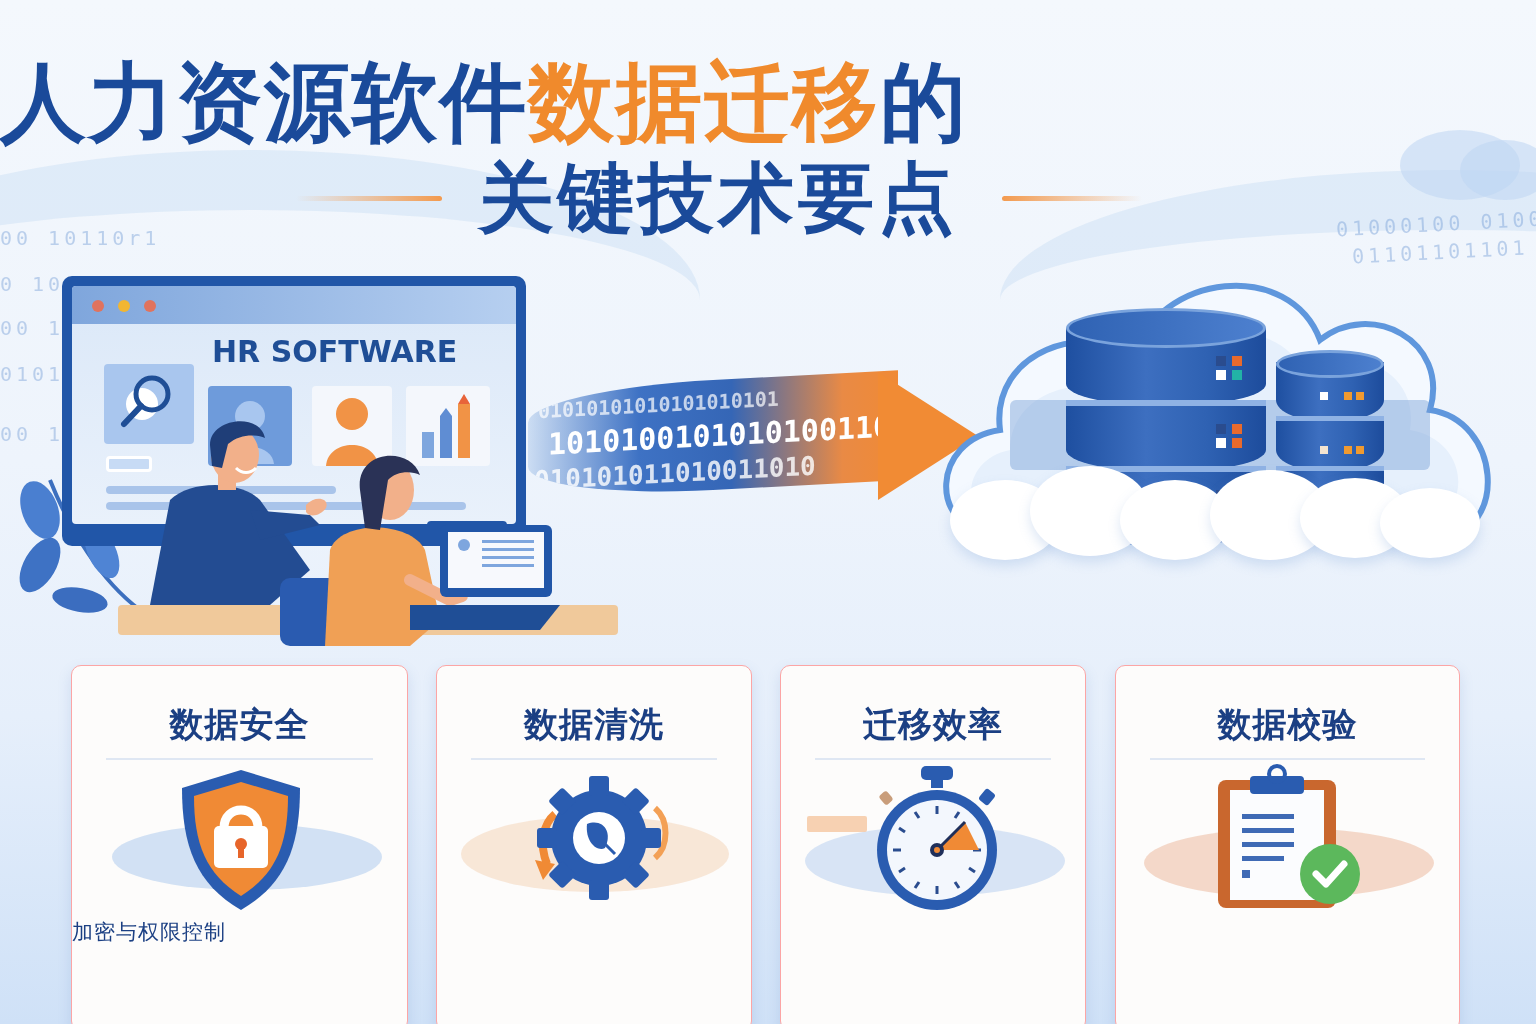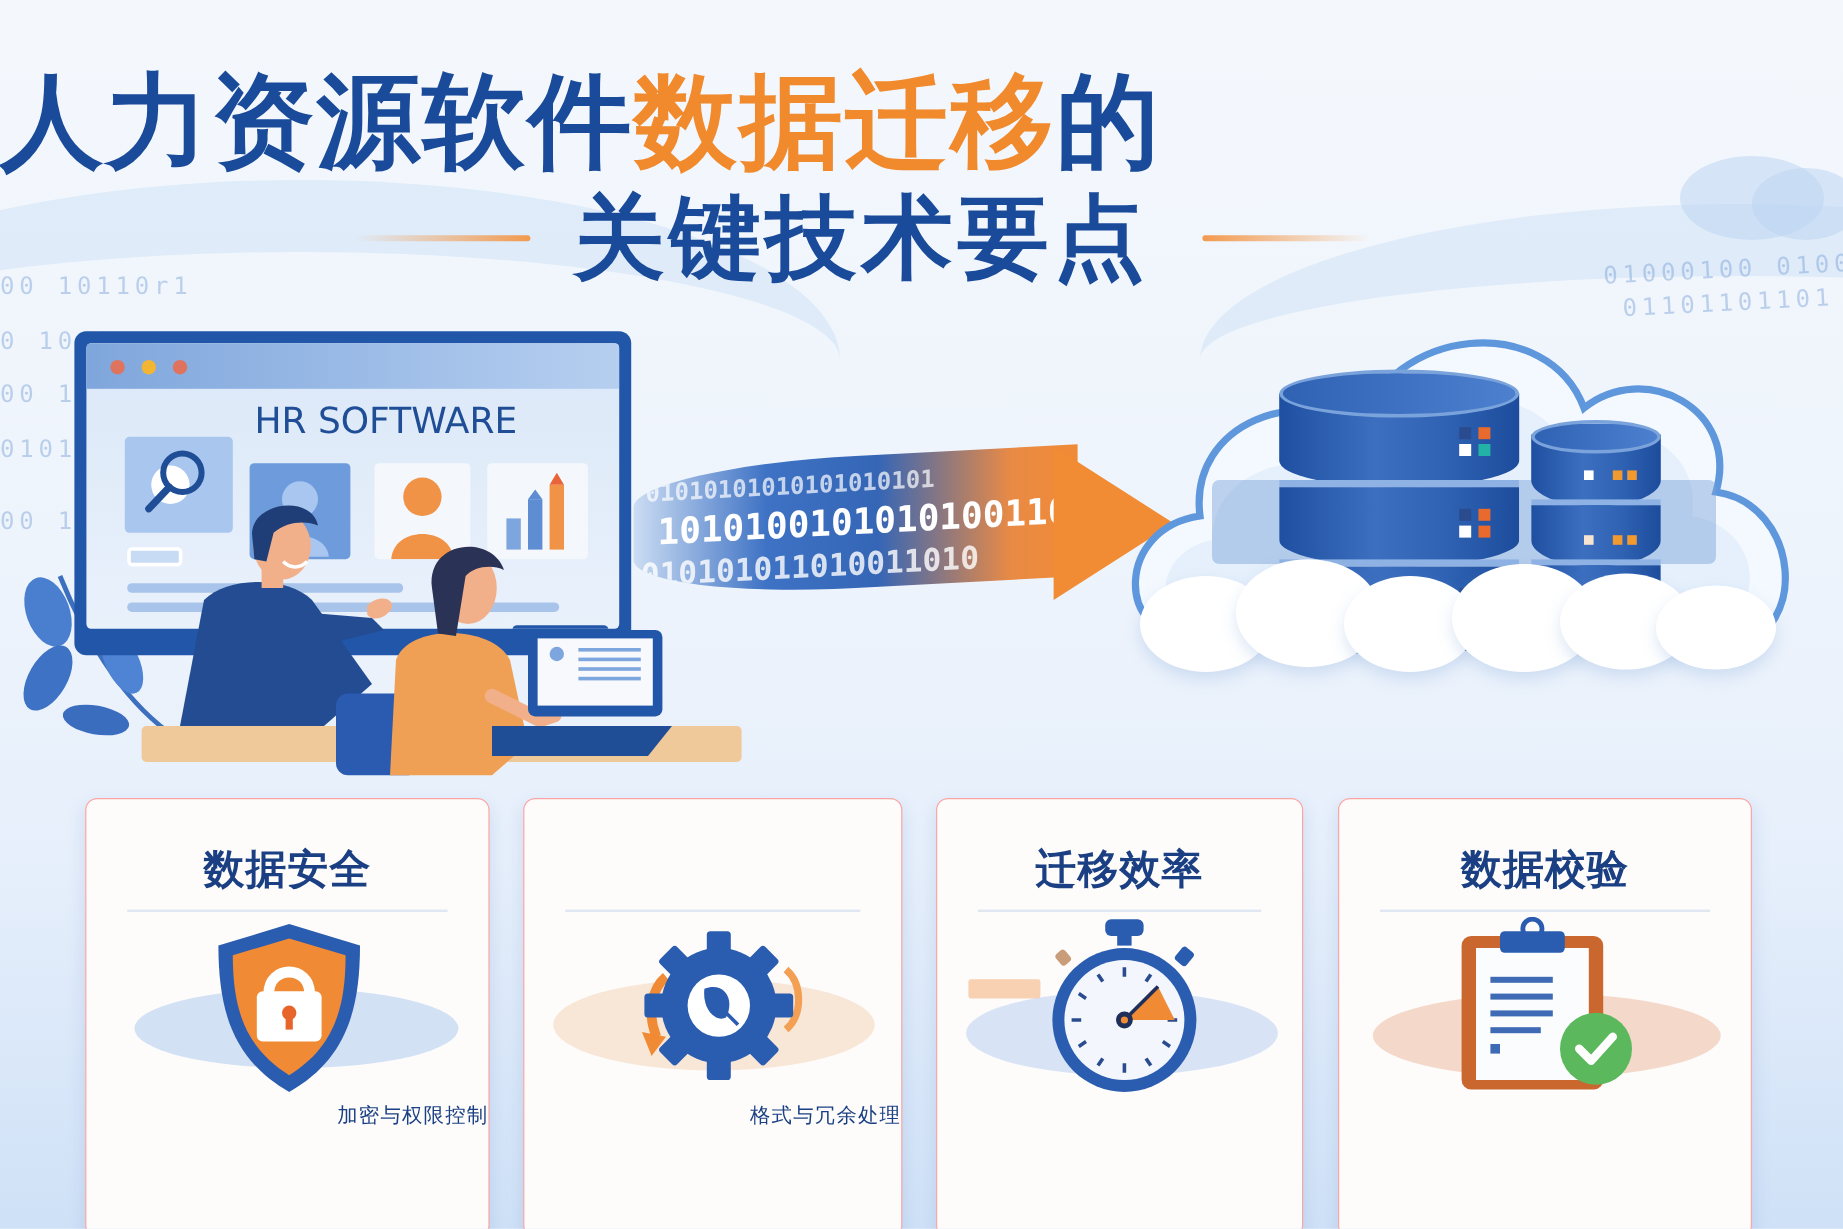--- a/index.html
+++ b/index.html
@@ -42,21 +42,21 @@
     position: absolute; left: 62px; top: 276px; width: 464px; height: 270px;
     background: #2156a8; border-radius: 10px; padding: 10px 10px 22px 10px;
   }
   .screen {
     width: 100%; height: 100%; background: linear-gradient(180deg, #dbe8f8 0%, #e9f1fb 100%);
     border-radius: 4px; position: relative; overflow: hidden;
   }
   .screen-bar { height: 38px; background: linear-gradient(90deg, #7fa6dc, #b6cff0); position: relative; }
   .dot { position: absolute; top: 14px; width: 12px; height: 12px; border-radius: 50%; }
   .hr-title {
-    position: absolute; left: 140px; top: 48px; font-size: 30px; font-weight: normal; color: #1f4e96;
+    position: absolute; left: 140px; top: 48px; font-size: 30px; font-weight: bold; color: #1f4e96;
     letter-spacing: 0;
   }
   .tile { position: absolute; border-radius: 4px; }
   .line { position: absolute; height: 8px; border-radius: 4px; background: #a9c4ea; }
 
   
   .arrow-band {
     position: absolute; left: 528px; top: 380px; width: 370px; height: 110px;
     background: linear-gradient(90deg, rgba(140,178,226,0.35) 0%, #3e72c4 30%, #3566b6 55%, #e98a45 85%, #f08a35 100%);
     border-radius: 50% 0 0 50% / 30% 0 0 30%;
@@ -96,22 +96,22 @@
     position: absolute; top: 665px; height: 366px; background: #fdfcfb;
     border: 1px solid #fca5a5; border-radius: 10px;
     box-shadow: 0 6px 14px rgba(90, 130, 190, 0.18);
   }
   .card-title {
     position: absolute; left: 0; width: 100%; top: 36px; text-align: center;
     font-size: 34px; font-weight: bold; color: #1b3f83; letter-spacing: 1px;
   }
   .card-rule { position: absolute; top: 92px; left: 34px; right: 34px; height: 2px; background: #dfe7f3; }
   .card-sub {
-    position: absolute; left: 0; width: 100%; top: 252px; text-align: right;
-    font-size: 17px; color: #1b3f83; letter-spacing: 1px;
+    position: absolute; left: 0; width: 100%; top: 252px; text-align: left;
+    font-size: 21px; color: #1b3f83; letter-spacing: 1px;
   }
   .card-icon-area { position: absolute; left: 0; width: 100%; top: 100px; height: 150px; }
   .smear { position: absolute; border-radius: 50%; }
 </style>
 </head>
 <body>
 
 <div class="swoosh" style="left:-200px; top:150px; width:900px; height:300px;"></div>
 <div class="swoosh" style="left:1000px; top:170px; width:900px; height:260px;"></div>
 <div class="cloud-bg" style="left:1400px; top:130px; width:120px; height:70px;"></div>
@@ -277,20 +277,21 @@
       <path d="M48 62 C48 38, 82 38, 82 62" stroke="#ffffff" stroke-width="9" fill="none"></path>
       <rect x="38" y="60" width="54" height="42" rx="5" fill="#ffffff"></rect>
       <circle cx="65" cy="78" r="6" fill="#e7652a"></circle>
       <rect x="62" y="80" width="6" height="12" fill="#e7652a"></rect>
     </svg>
   </div>
   <div class="card-sub">加密与权限控制</div>
 </div>
 
 <div class="card" style="left:436px; width:316px;">
+  <div class="card-title">数据清洗</div>
   <div class="card-rule"></div>
   <div class="card-icon-area">
     <div class="smear" style="left:24px; top:50px; width:268px; height:76px; background:rgba(244,214,186,0.55);"></div>
     <svg class="abs" style="left:82px; top:2px;" width="160" height="140" viewBox="0 0 160 140">
       <path d="M28 96 C20 76, 24 56, 36 46" stroke="#f08a35" stroke-width="8" fill="none"></path>
       <polygon points="16,92 36,96 24,112" fill="#f08a35"></polygon>
       <path d="M136 40 C150 52, 150 78, 136 90" stroke="#f3a055" stroke-width="6" fill="none"></path>
       <g transform="translate(80 70)">
         <circle r="48" fill="#2a5cb0"></circle>
         <g fill="#2a5cb0">
@@ -302,21 +303,20 @@
           <rect x="-10" y="42" width="20" height="20" rx="3" transform="rotate(45)"></rect>
           <rect x="-62" y="-10" width="20" height="20" rx="3" transform="rotate(45)"></rect>
           <rect x="42" y="-10" width="20" height="20" rx="3" transform="rotate(45)"></rect>
         </g>
         <circle r="26" fill="#ffffff"></circle>
         <path d="M-12 -14 C4 -20, 14 -6, 6 10 C-2 14, -14 4, -12 -14 Z" fill="#2a5cb0"></path>
         <line x1="2" y1="2" x2="16" y2="16" stroke="#2a5cb0" stroke-width="3"></line>
       </g>
     </svg>
   </div>
-  <div class="card-sub">格式与冗余处理</div>
 </div>
 
 <div class="card" style="left:780px; width:306px;">
   <div class="card-title">迁移效率</div>
   <div class="card-rule"></div>
   <div class="card-icon-area">
     <div class="smear" style="left:24px; top:60px; width:260px; height:70px; background:rgba(170,200,238,0.45);"></div>
     <div class="smear" style="left:26px; top:50px; width:60px; height:16px; border-radius:2px; background:rgba(244,180,130,0.6);"></div>
     <svg class="abs" style="left:86px; top:-2px;" width="140" height="150" viewBox="0 0 140 150">
       <rect x="54" y="2" width="32" height="14" rx="5" fill="#2a5cb0"></rect>

